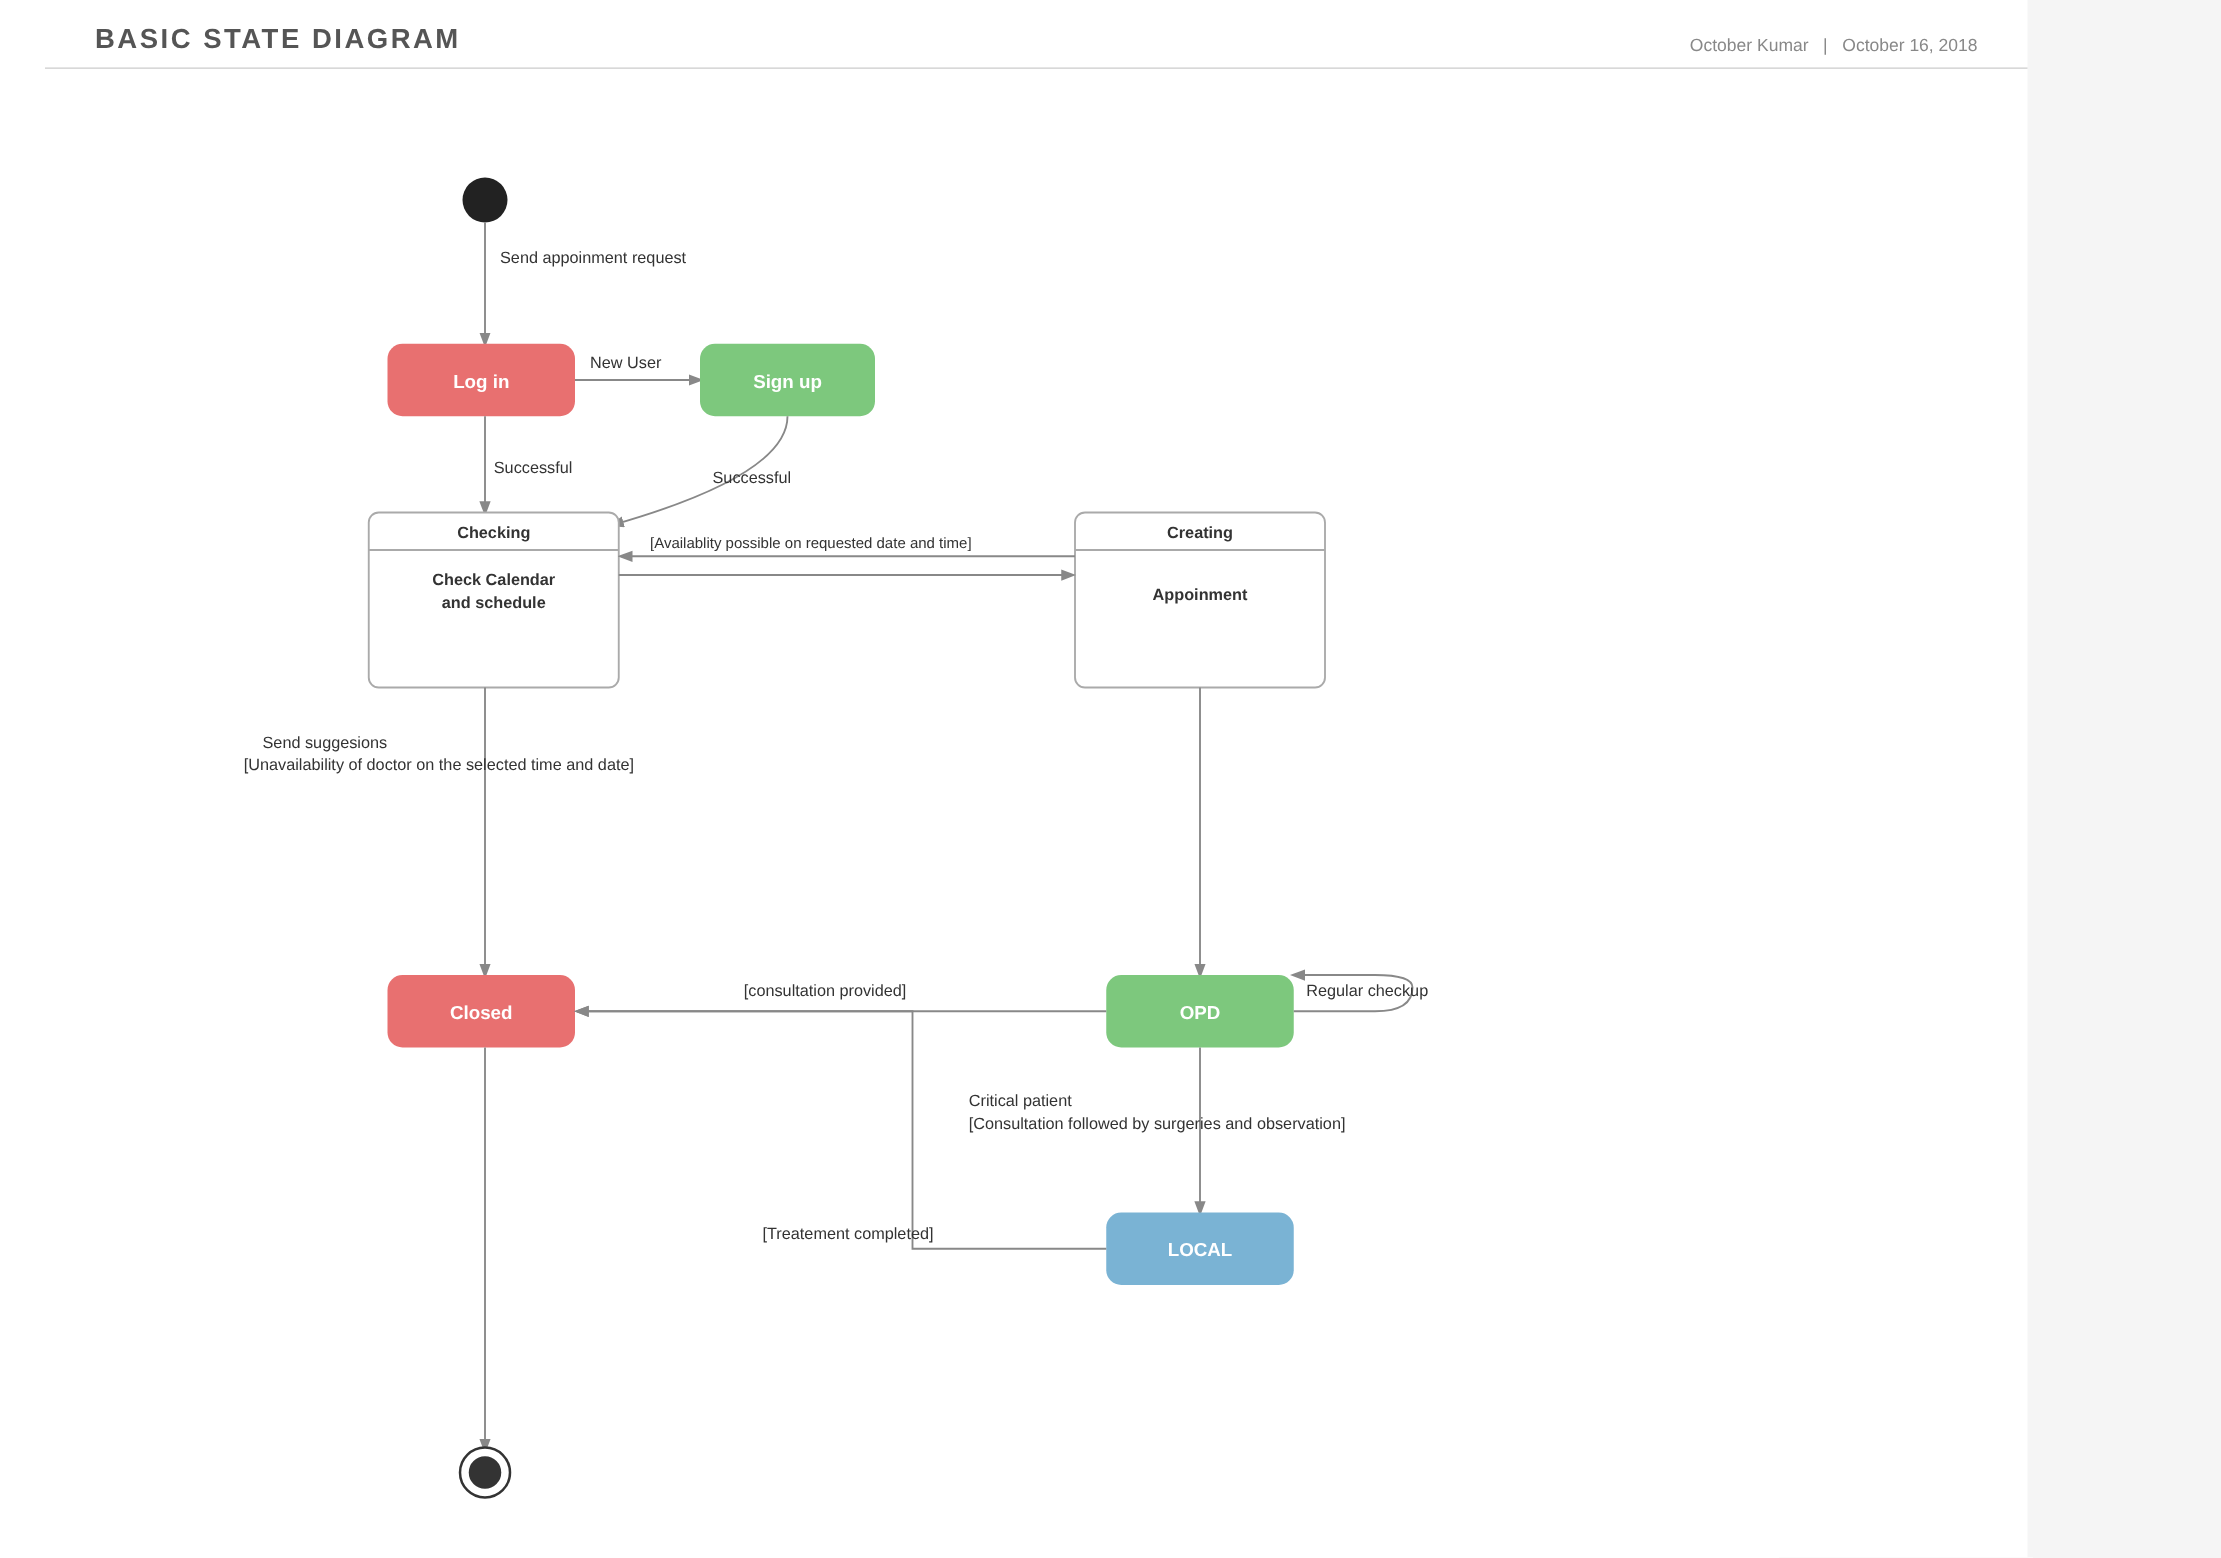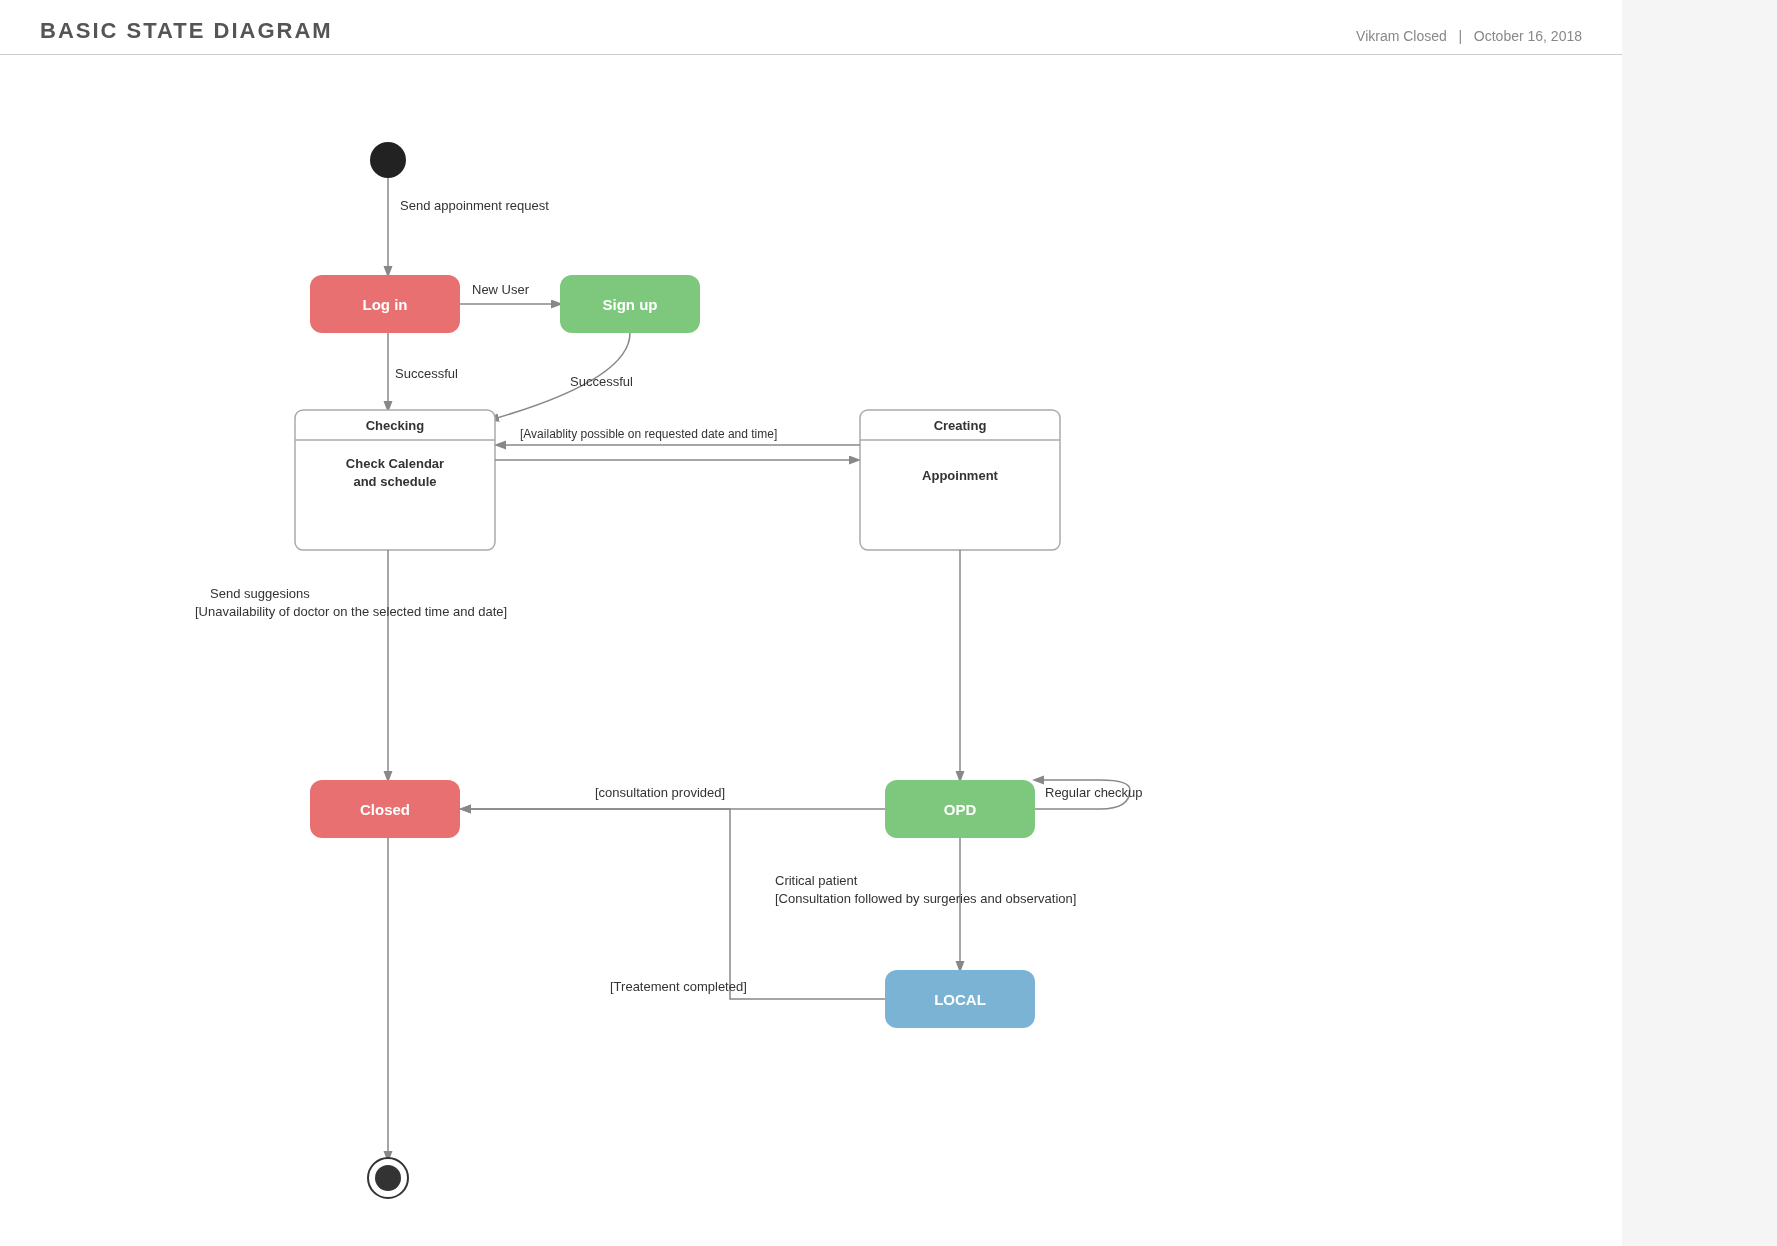--- a/index.html
+++ b/index.html
@@ -9,20 +9,21 @@
       width: 1777px;
       height: 1246px;
       overflow: hidden;
       position: relative;
     }
     .page {
       background: white;
       width: 1622px;
       height: 1246px;
       position: relative;
+      padding-left: 36px;
     }
     .header {
       padding: 18px 40px 10px 40px;
       border-bottom: 1.5px solid #ccc;
       display: flex;
       justify-content: space-between;
       align-items: flex-end;
     }
     .title {
       font-size: 22px;
@@ -48,21 +49,21 @@
       height: 1176px;
     }
   </style>
 </head>
 <body>
 
 <div class="page">
   <div class="header">
     <span class="title">BASIC STATE DIAGRAM</span>
     <span class="header-right">
-      <span>Vikram Closed</span>
+      <span>October Kumar</span>
       &nbsp;&nbsp;|&nbsp;&nbsp;
       <span>October 16, 2018</span>
     </span>
   </div>
 
   <div class="diagram">
     <svg viewBox="0 0 1777 1176" xmlns="http://www.w3.org/2000/svg">
       <defs>
         <marker id="arrow" markerWidth="8" markerHeight="8" refX="6" refY="3" orient="auto">
           <path d="M0,0 L0,6 L8,3 z" fill="#888"></path>

